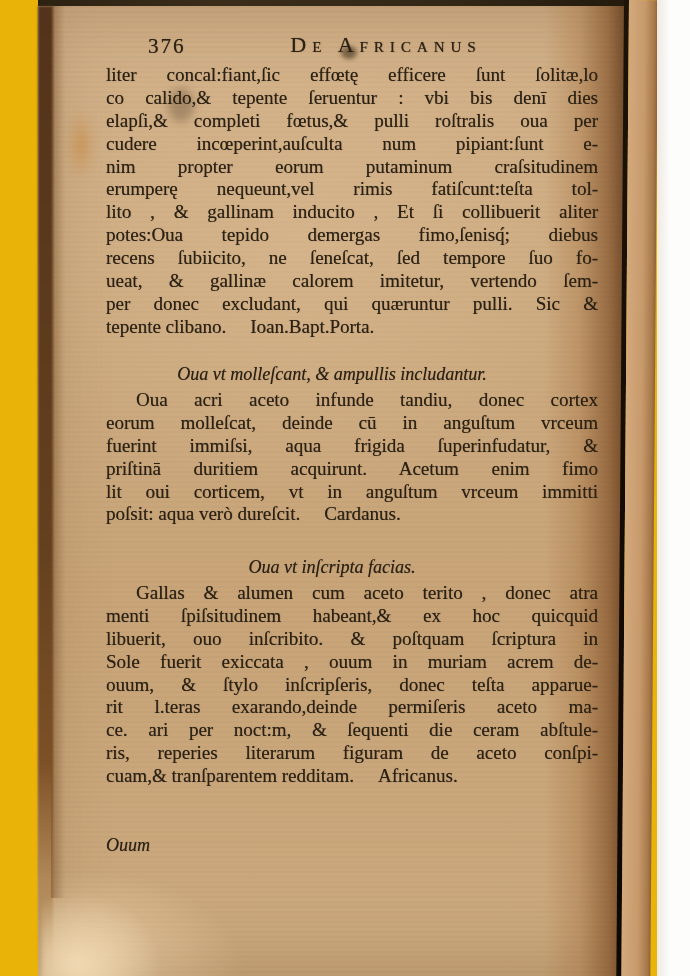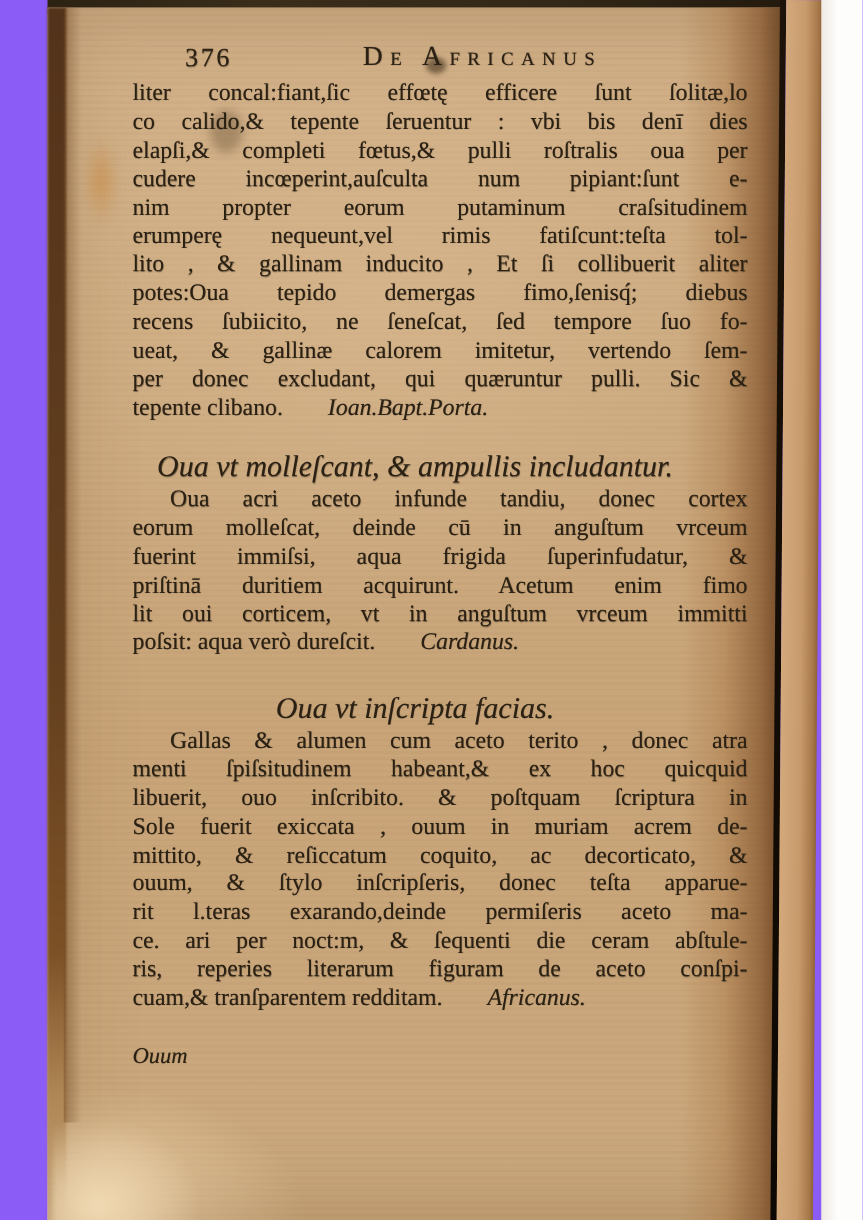--- a/index.html
+++ b/index.html
@@ -1,18 +1,18 @@
 <!DOCTYPE html>
 <html><head>
 <meta charset="utf-8">
 <style>
   html,body{margin:0;padding:0;background:#ffffff;}
   .scan{
     position:relative;width:690px;height:976px;overflow:hidden;
-    background:#8b5cf6;
+    background:#eab308;
     font-family:"Liberation Serif","DejaVu Serif",serif;
   }
   
   .top-strip{
     position:absolute;left:38px;top:0;width:586px;height:11px;
     background:linear-gradient(90deg,#2c2212 0%,#3a2d1a 30%,#332817 70%,#241a0d 100%);
   }
   .page{
     position:absolute;left:38px;top:6px;width:586px;height:970px;
     background:
@@ -86,24 +86,24 @@
   .para{position:absolute;left:0;width:492px;}
   .para1{top:64px;}
   .para2{top:389px;}
   .para3{top:582px;}
   .jline{
     height:22.9px;line-height:22.9px;white-space:nowrap;
     text-align:justify;text-align-last:justify;
   }
   .jline.indent{text-indent:30px;}
   .endline{height:22.9px;line-height:22.9px;white-space:nowrap;text-align:left;}
-  .attr{font-style:italic;margin-left:36px;}
+  .attr{margin-left:24px;}
   .heading{
     position:absolute;left:0;width:492px;height:22px;line-height:22px;
-    font-style:italic;font-size:24px;text-align:center;transform:translateX(-20px);
+    font-style:italic;font-size:18px;text-align:center;transform:translateX(-20px);
   }
   .heading1{top:363px;}
   .heading2{top:556px;}
   .catchword-row{position:absolute;left:0;top:833px;width:492px;height:23px;line-height:23px;text-align:left;}
   .catchword{font-style:italic;font-size:18px;}
 </style>
 </head>
 <body>
 
 <div class="scan">
@@ -161,21 +161,20 @@
       </div>
     </div>
 
     <div class="heading heading2">Oua vt inſcripta facias.</div>
 
     <div class="para para3">
       <div class="jline indent">Gallas &amp; alumen cum aceto terito , donec atra</div>
       <div class="jline">menti ſpiſsitudinem habeant,&amp; ex hoc quicquid</div>
       <div class="jline">libuerit, ouo inſcribito. &amp; poſtquam ſcriptura in</div>
       <div class="jline">Sole fuerit exiccata , ouum in muriam acrem de-</div>
-      <div class="jline">mittito, &amp; reſiccatum coquito, ac decorticato, &amp;</div>
       <div class="jline">ouum, &amp; ſtylo inſcripſeris, donec teſta apparue-</div>
       <div class="jline">rit l.teras exarando,deinde permiſeris aceto ma-</div>
       <div class="jline">ce. ari per noct:m, &amp; ſequenti die ceram abſtule-</div>
       <div class="jline">ris, reperies literarum figuram de aceto conſpi-</div>
       <div class="endline">
         <span>cuam,&amp; tranſparentem redditam.</span><span class="attr">Africanus.</span>
       </div>
     </div>
 
     <div class="catchword-row">

